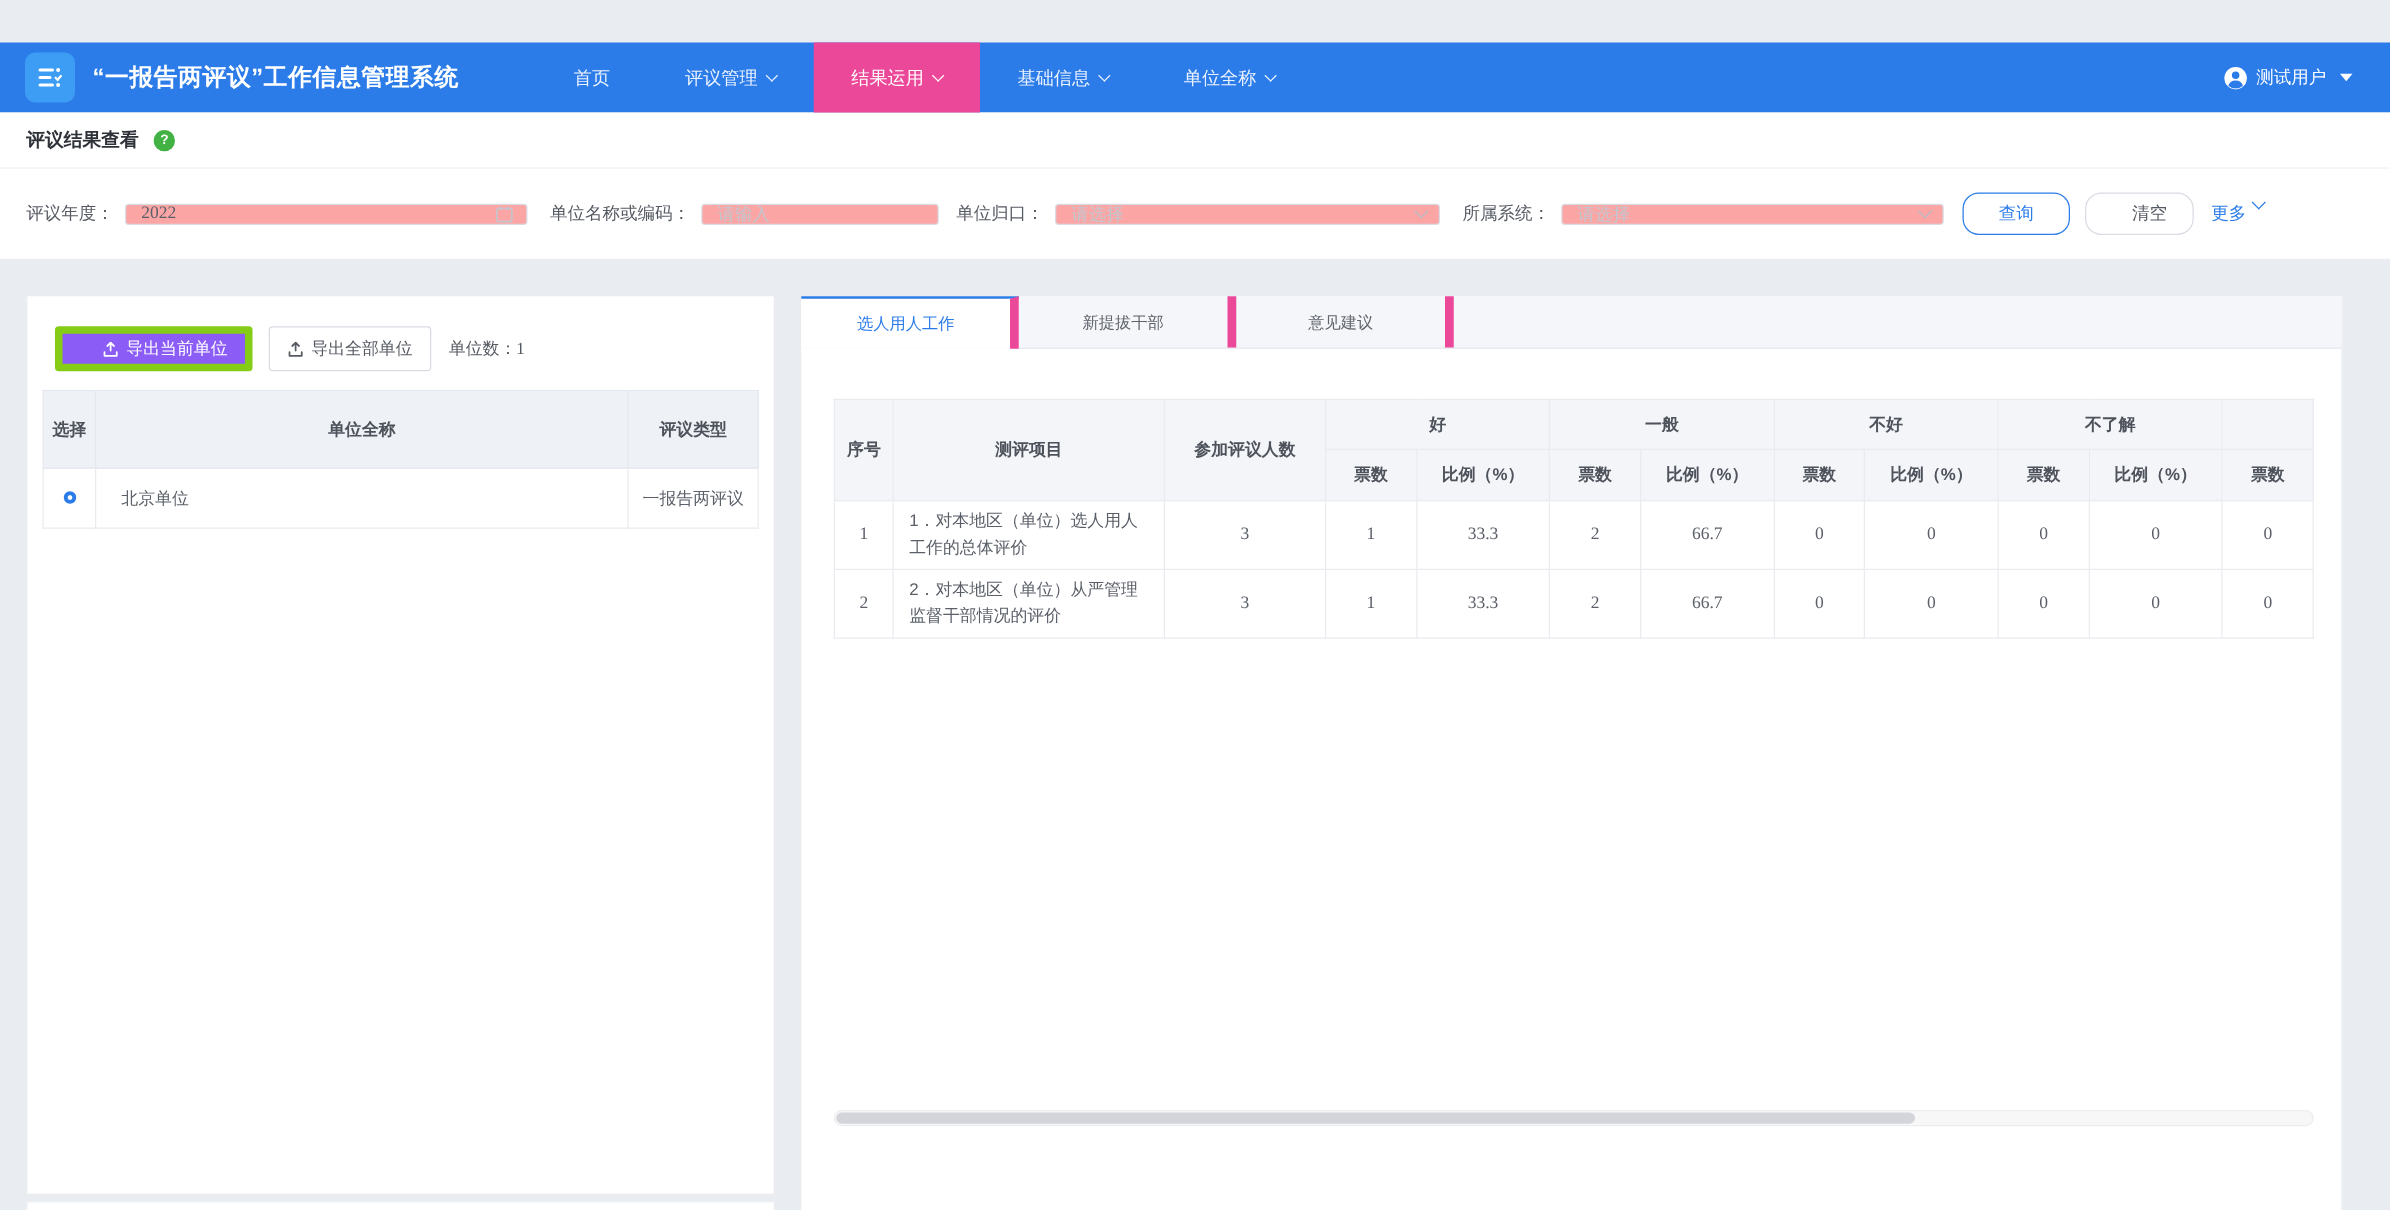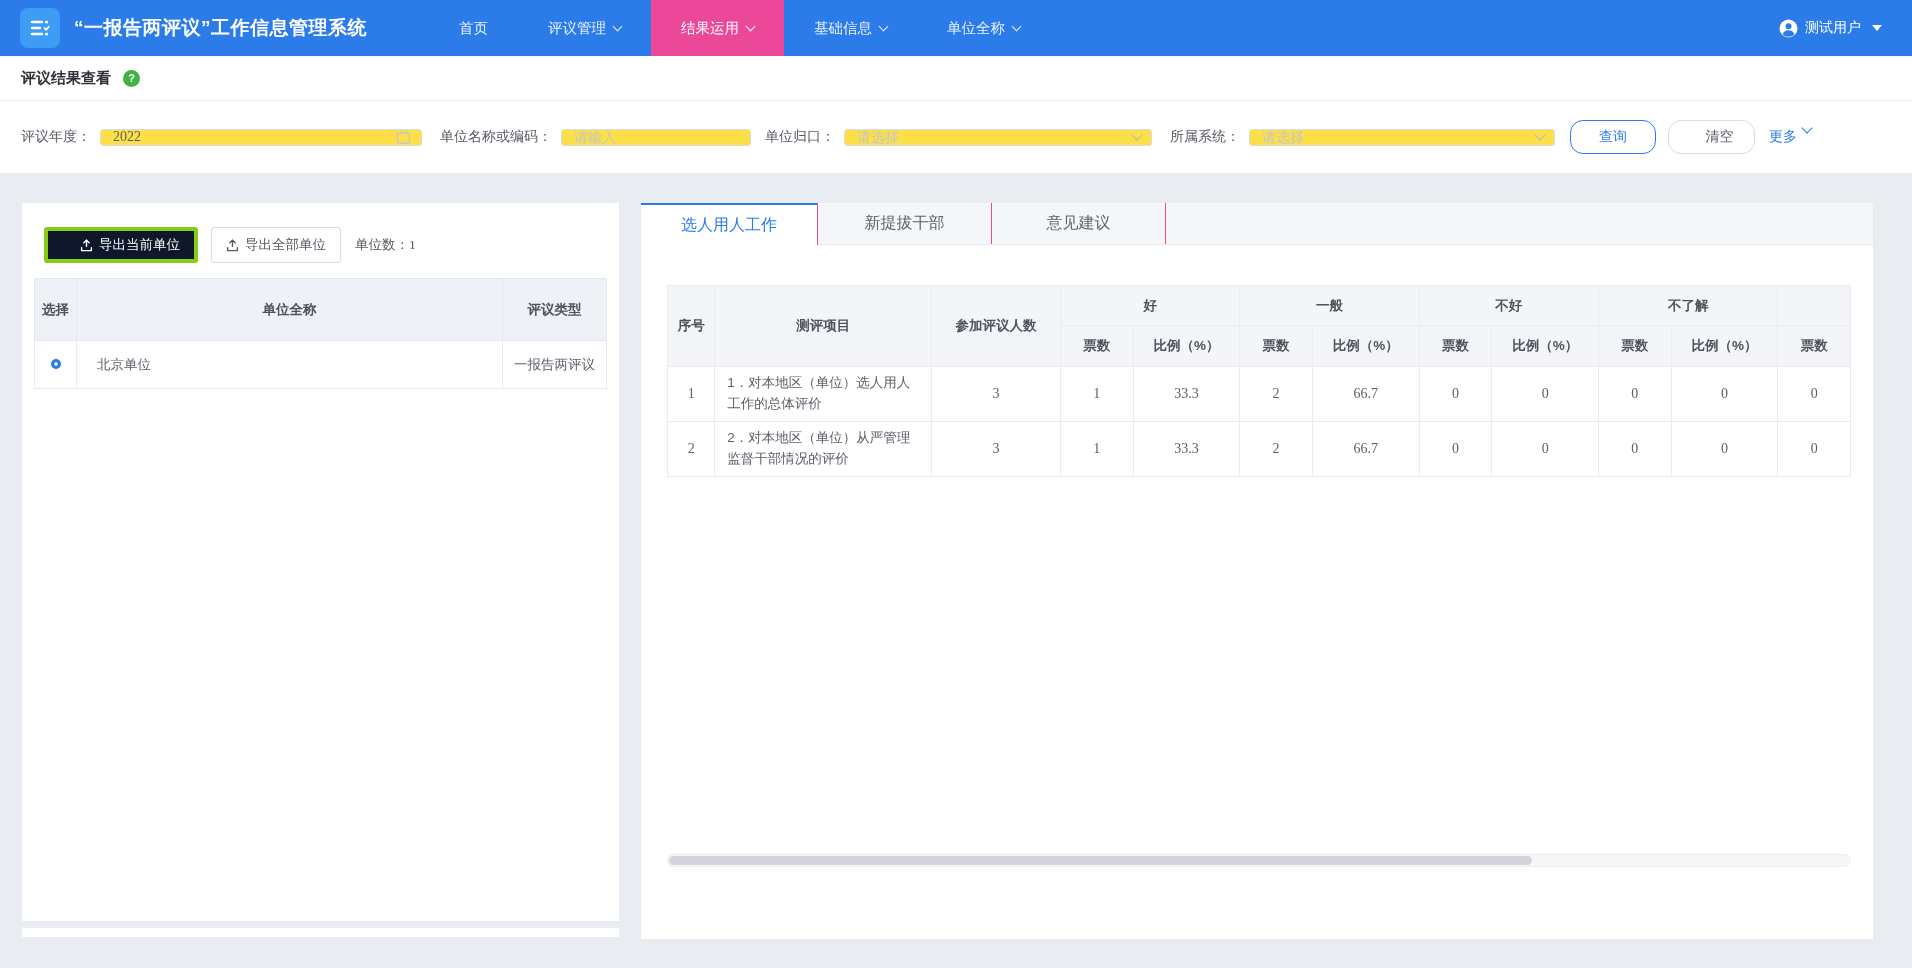--- a/index.html
+++ b/index.html
@@ -6,42 +6,42 @@
   html,body { margin:0; padding:0; }
   body {
     width:1912px; height:968px; overflow:hidden; position:relative;
     background:#e9ecf1;
     font-family:"Liberation Sans","DejaVu Sans",sans-serif;
     color:#5a5f68;
   }
   .num { font-family:"Liberation Serif","DejaVu Serif",serif; }
 
   
-  .navbar { height:56px; background:#2b7ce9; display:flex; align-items:center; color:#fff; }
+  .navbar { height:56px; background:#2b7ce9; display:flex; align-items:center; color:#fff;margin-top:34px; }
   .logo { width:40px; height:40px; border-radius:8px; background:#3d9cf4; margin:0 14px 0 20px;
           display:flex; align-items:center; justify-content:center; }
   .app-title { font-size:19px; font-weight:bold; letter-spacing:0.5px; white-space:nowrap; }
   .nav { display:flex; height:56px; margin-left:62px; }
   .nav-item { padding:0 30px; display:flex; align-items:center; font-size:14.5px; color:#eaf2ff; cursor:pointer; white-space:nowrap; }
   .nav-item.active { background:#ec4899; color:#fff; }
   .chev { display:inline-block; width:7px; height:7px; border-right:1.6px solid currentColor;
           border-bottom:1.6px solid currentColor; transform:rotate(45deg); margin-left:8px; margin-top:-4px; }
   .user { margin-left:auto; margin-right:30px; display:flex; align-items:center; gap:7px; font-size:14px; cursor:pointer; }
   .caret-down { width:0; height:0; border-left:5px solid transparent; border-right:5px solid transparent; border-top:6px solid #fff; margin-left:4px; }
 
   
   .pagebar { height:45px; background:#fff; display:flex; align-items:center; padding:0 21px; border-bottom:1px solid #edeff3; }
   .page-title { font-size:15px; font-weight:bold; color:#2e3238; }
   .help { width:17px; height:17px; border-radius:50%; background:#43b244; color:#fff; font-size:11px; font-weight:bold;
           display:flex; align-items:center; justify-content:center; margin-left:12px; cursor:pointer; }
 
   
   .filters { height:72px; background:#fff; display:flex; align-items:center; padding:0 21px; white-space:nowrap; }
   .flabel { font-size:14px; color:#565b63; margin-right:9px; }
-  .inp { height:17px; border:1px solid #d9dce3; border-radius:3px; background:#fde047;
+  .inp { height:17px; border:1px solid #d9dce3; border-radius:3px; background:#fca5a5;
          display:flex; align-items:center; padding:0 10px; position:relative; }
   .inp input { border:none; outline:none; flex:1; font-size:14px; color:#5a5f68; background:transparent; min-width:0;
                font-family:"Liberation Serif","DejaVu Serif",serif; }
   .inp input.cn { font-family:"Liberation Sans","DejaVu Sans",sans-serif; }
   .inp input::placeholder { color:#c2c6ce; font-family:"Liberation Sans","DejaVu Sans",sans-serif; }
   .w-year{ width:322px; } .w-unit{ width:190px; } .w-belong{ width:308px; } .w-system{ width:306px; }
   .gap18 { width:18px; } .gap14 { width:14px; }
   .sel-chev { width:8px; height:8px; border-right:1.5px solid #b6bac2; border-bottom:1.5px solid #b6bac2;
               transform:rotate(45deg); margin-top:-4px; }
   .btn { height:34px; border-radius:13px; font-size:14px; display:flex; align-items:center; justify-content:center; cursor:pointer; background:#fff; }
@@ -53,36 +53,36 @@
   
   .content { padding:29px 38px 0 21px; display:flex; gap:20px; align-items:flex-start; }
   .panel { background:#fff; border:1px solid #e9ebef; }
 
   
   .left-col { width:599px; display:flex; flex-direction:column; }
   .left-panel { height:720px; padding:24px 12px 0; }
   .left-strip { height:11px; background:#fff; border:1px solid #eceef1; margin-top:5px; }
   .btn-row { display:flex; align-items:center; margin-left:10px; }
   .btn-export { height:36px; padding:0 14px; border-radius:3px; font-size:13.5px; display:flex; align-items:center; gap:6px; cursor:pointer; }
-  .btn-export.primary { background:#0f172a; color:#fff; border:4px solid #84cc16;padding-left:32px; }
+  .btn-export.primary { background:#8b5cf6; color:#fff; border:6px solid #84cc16;padding-left:32px; }
   .btn-export.plain { background:#fff; color:#565b63; border:1px solid #d9dce3; margin-left:13px; }
   .unit-count { font-size:13.5px; color:#565b63; margin-left:14px; }
   .ltable { width:100%; border-collapse:collapse; margin-top:15px; font-size:13.5px; }
   .ltable th { background:#eef1f6; color:#4d525b; font-weight:bold; border:1px solid #e4e7ee; height:62px; padding:4px; }
   .ltable td { border:1px solid #e9ebf0; height:48px; text-align:center; color:#5a5f68; }
   .th-select { width:42px; } .th-type { width:104px; }
   .td-name { text-align:left !important; padding-left:20px; }
   .radio { display:inline-block; width:10px; height:10px; border:3px solid #2b7ce9; border-radius:50%;
            background:#2b7ce9; box-shadow:inset 0 0 0 2px #fff; cursor:pointer; }
 
   
   .right-panel { flex:1; height:738px; display:flex; flex-direction:column; }
   .tabbar { height:42px; background:#f5f6f9; border-bottom:1px solid #e4e7ed; display:flex; }
   .tab { min-width:174px; padding:0 40px; display:flex; align-items:center; justify-content:center;
-         font-size:16px; color:#5f646c; border-right:1px solid #ec4899; cursor:pointer; }
+         font-size:13px; color:#5f646c; border-right:7px solid #ec4899; cursor:pointer; }
   .tab.active { background:#fff; color:#2b7ce9; border-top:2px solid #2b7ce9; margin-bottom:-1px; }
   .panel-body { padding:21px 22px 0 26px; flex:1; position:relative; }
   .segs { display:flex; }
   .seg { height:38px; padding:0 20px; display:flex; align-items:center; font-size:13.5px; color:#565b63;
          background:#fff; border:1px solid #d9dce3; margin-left:-1px; cursor:pointer; white-space:nowrap; }
   .seg:first-child { margin-left:0; border-radius:3px 0 0 3px; }
   .seg:last-child { border-radius:0 3px 3px 0; }
   .seg.active { color:#2b7ce9; border-color:#2b7ce9; position:relative; z-index:1; }
   .table-region { margin-top:19px; position:relative; height:582px; }
   .rtable { width:100%; table-layout:fixed; border-collapse:collapse; font-size:13.5px; }

